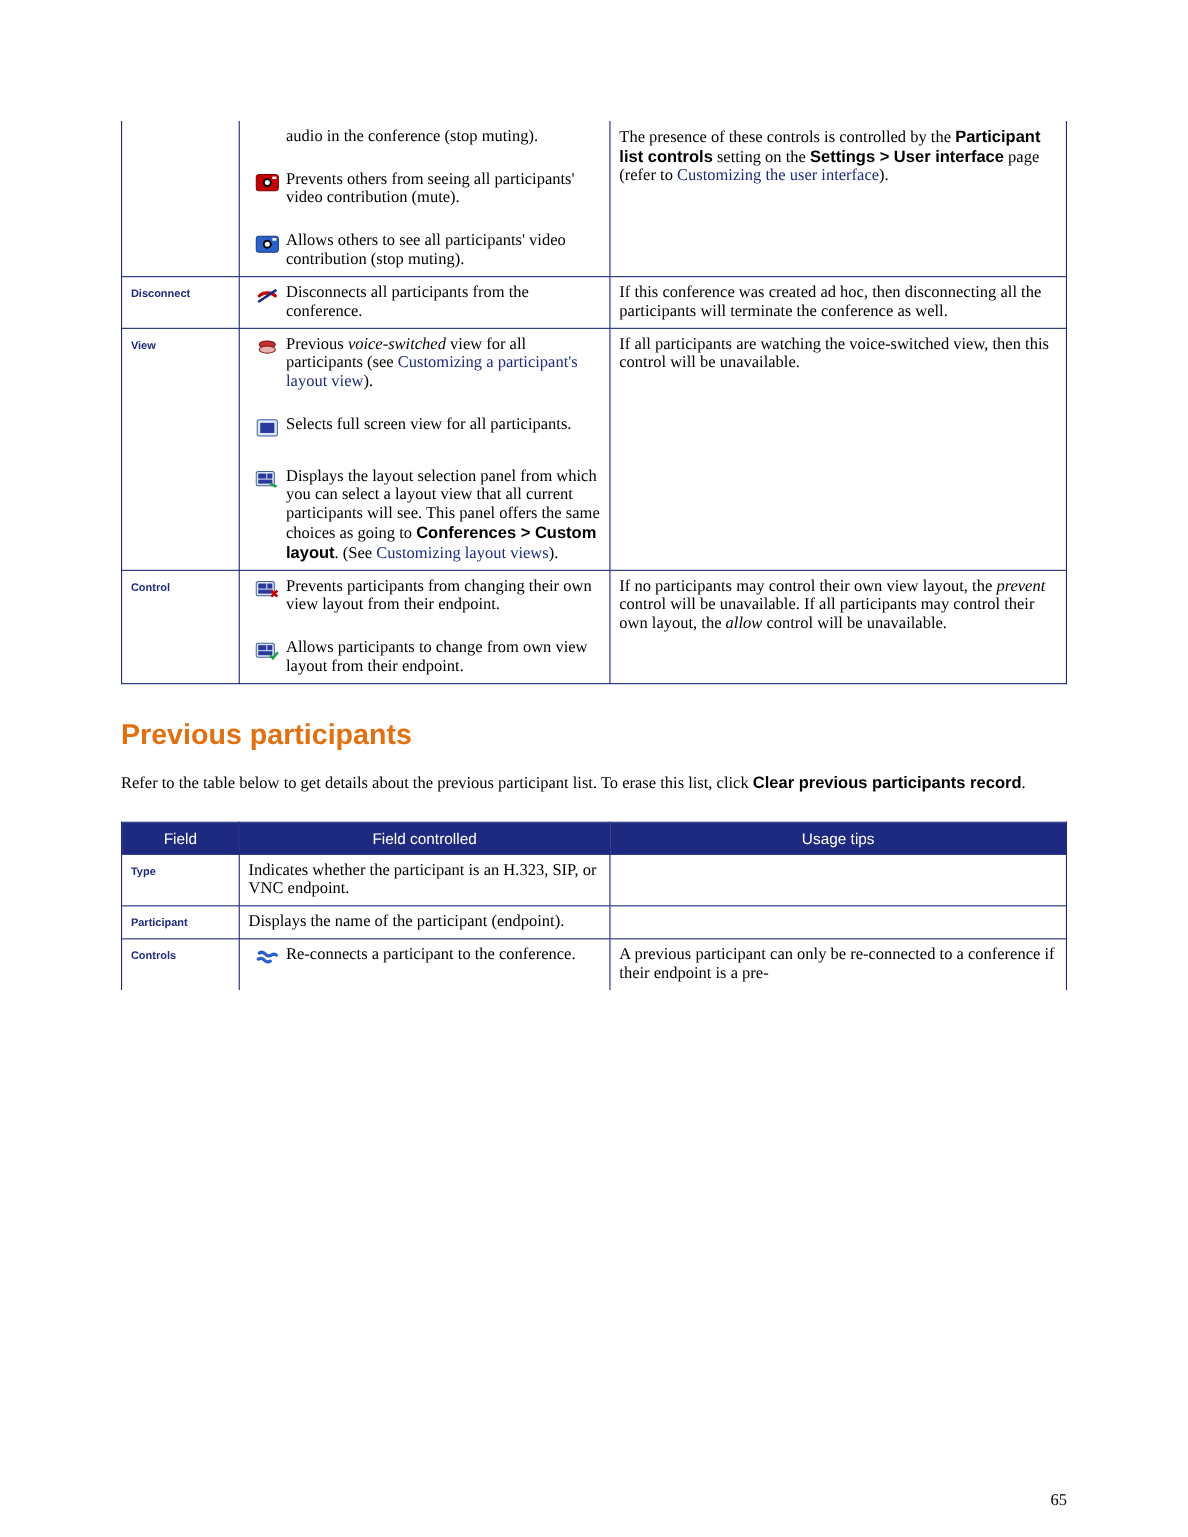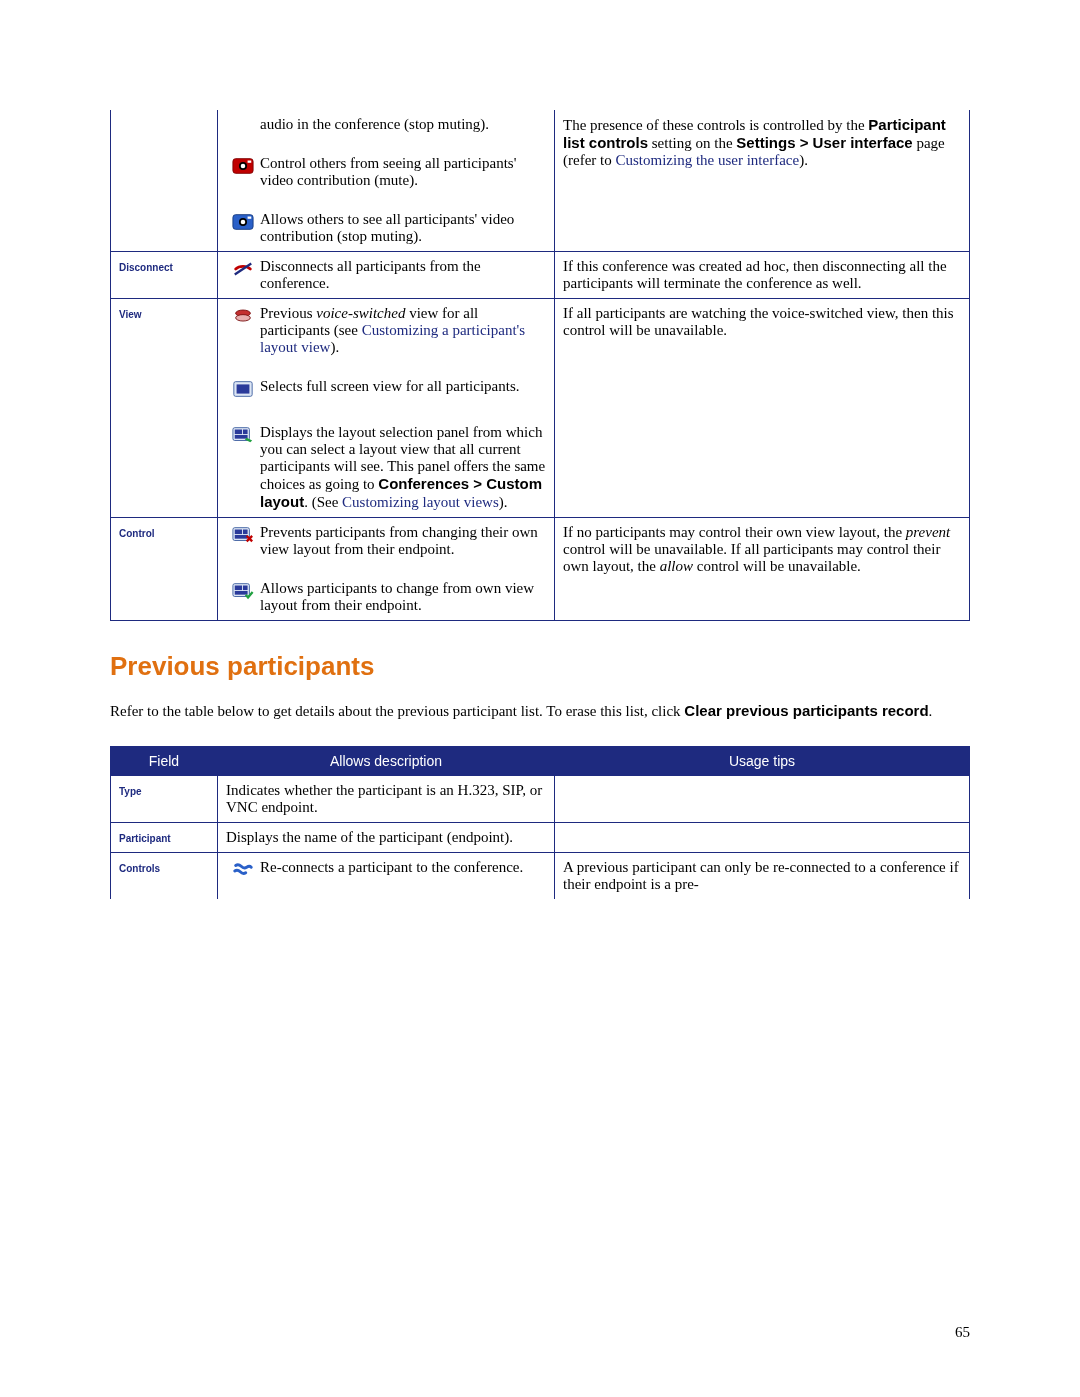--- a/index.html
+++ b/index.html
@@ -55,21 +55,21 @@
     font-weight: bold;
     margin: 28px 0 18px 0;
   }
   .intro {
     font-size: 15px;
     line-height: 1.4;
     margin-bottom: 24px;
   }
   .pagenum {
     position: absolute;
-    bottom: 56px;
+    bottom: 24px;
     right: 110px;
     font-size: 15px;
   }
   .icon-row { display:flex; }
   .icon-row .ic { width:34px; flex-shrink:0; text-align:center; padding-top:2px;}
   .icon-row .txt { flex:1; }
   .subrow { margin-bottom: 22px; }
   .subrow:last-child { margin-bottom: 0; }
   svg.ic-svg { width:22px; height:18px; }
   .col1 { width: 90px; }
@@ -96,21 +96,21 @@
       <div class="subrow">
         <div class="icon-row">
           <div class="ic">
             <svg class="ic-svg" viewBox="0 0 24 18">
                     <rect x="1" y="1" width="22" height="16" rx="3" fill="#c00000" stroke="#800000"></rect>
                     <circle cx="12" cy="9" r="4.4" fill="#000"></circle>
                     <circle cx="12" cy="9" r="2.5" fill="#fff"></circle>
                     <rect x="17" y="3" width="4" height="2.5" fill="#fff"></rect>
                   </svg>
           </div>
-          <div class="txt">Control others from seeing all participants' video contribution (mute).</div>
+          <div class="txt">Prevents others from seeing all participants' video contribution (mute).</div>
         </div>
       </div>
       <div class="subrow">
         <div class="icon-row">
           <div class="ic">
             <svg class="ic-svg" viewBox="0 0 24 18">
                     <rect x="1" y="1" width="22" height="16" rx="3" fill="#2a60c8" stroke="#153a80"></rect>
                     <circle cx="12" cy="9" r="4.4" fill="#000"></circle>
                     <circle cx="12" cy="9" r="2.5" fill="#fff"></circle>
                     <rect x="17" y="3" width="4" height="2.5" fill="#fff"></rect>
@@ -233,21 +233,21 @@
 <h2 class="section">Previous participants</h2>
 
 <p class="intro">
   <span>Refer to the table below to get details about the previous participant list. To erase this list, click </span><span class="sans-bold">Clear previous participants record</span><span>.</span>
 </p>
 
 <table class="doc">
   <tbody>
         <tr class="head">
     <td class="col1">Field</td>
-    <td class="col2">Allows description</td>
+    <td class="col2">Field controlled</td>
     <td class="col3">Usage tips</td>
   </tr>
   <tr>
     <td class="col1"><span class="fieldname">Type</span></td>
     <td class="col2">Indicates whether the participant is an H.323, SIP, or VNC endpoint.</td>
     <td class="col3"></td>
   </tr>
   <tr>
     <td class="col1"><span class="fieldname">Participant</span></td>
     <td class="col2">Displays the name of the participant (endpoint).</td>

